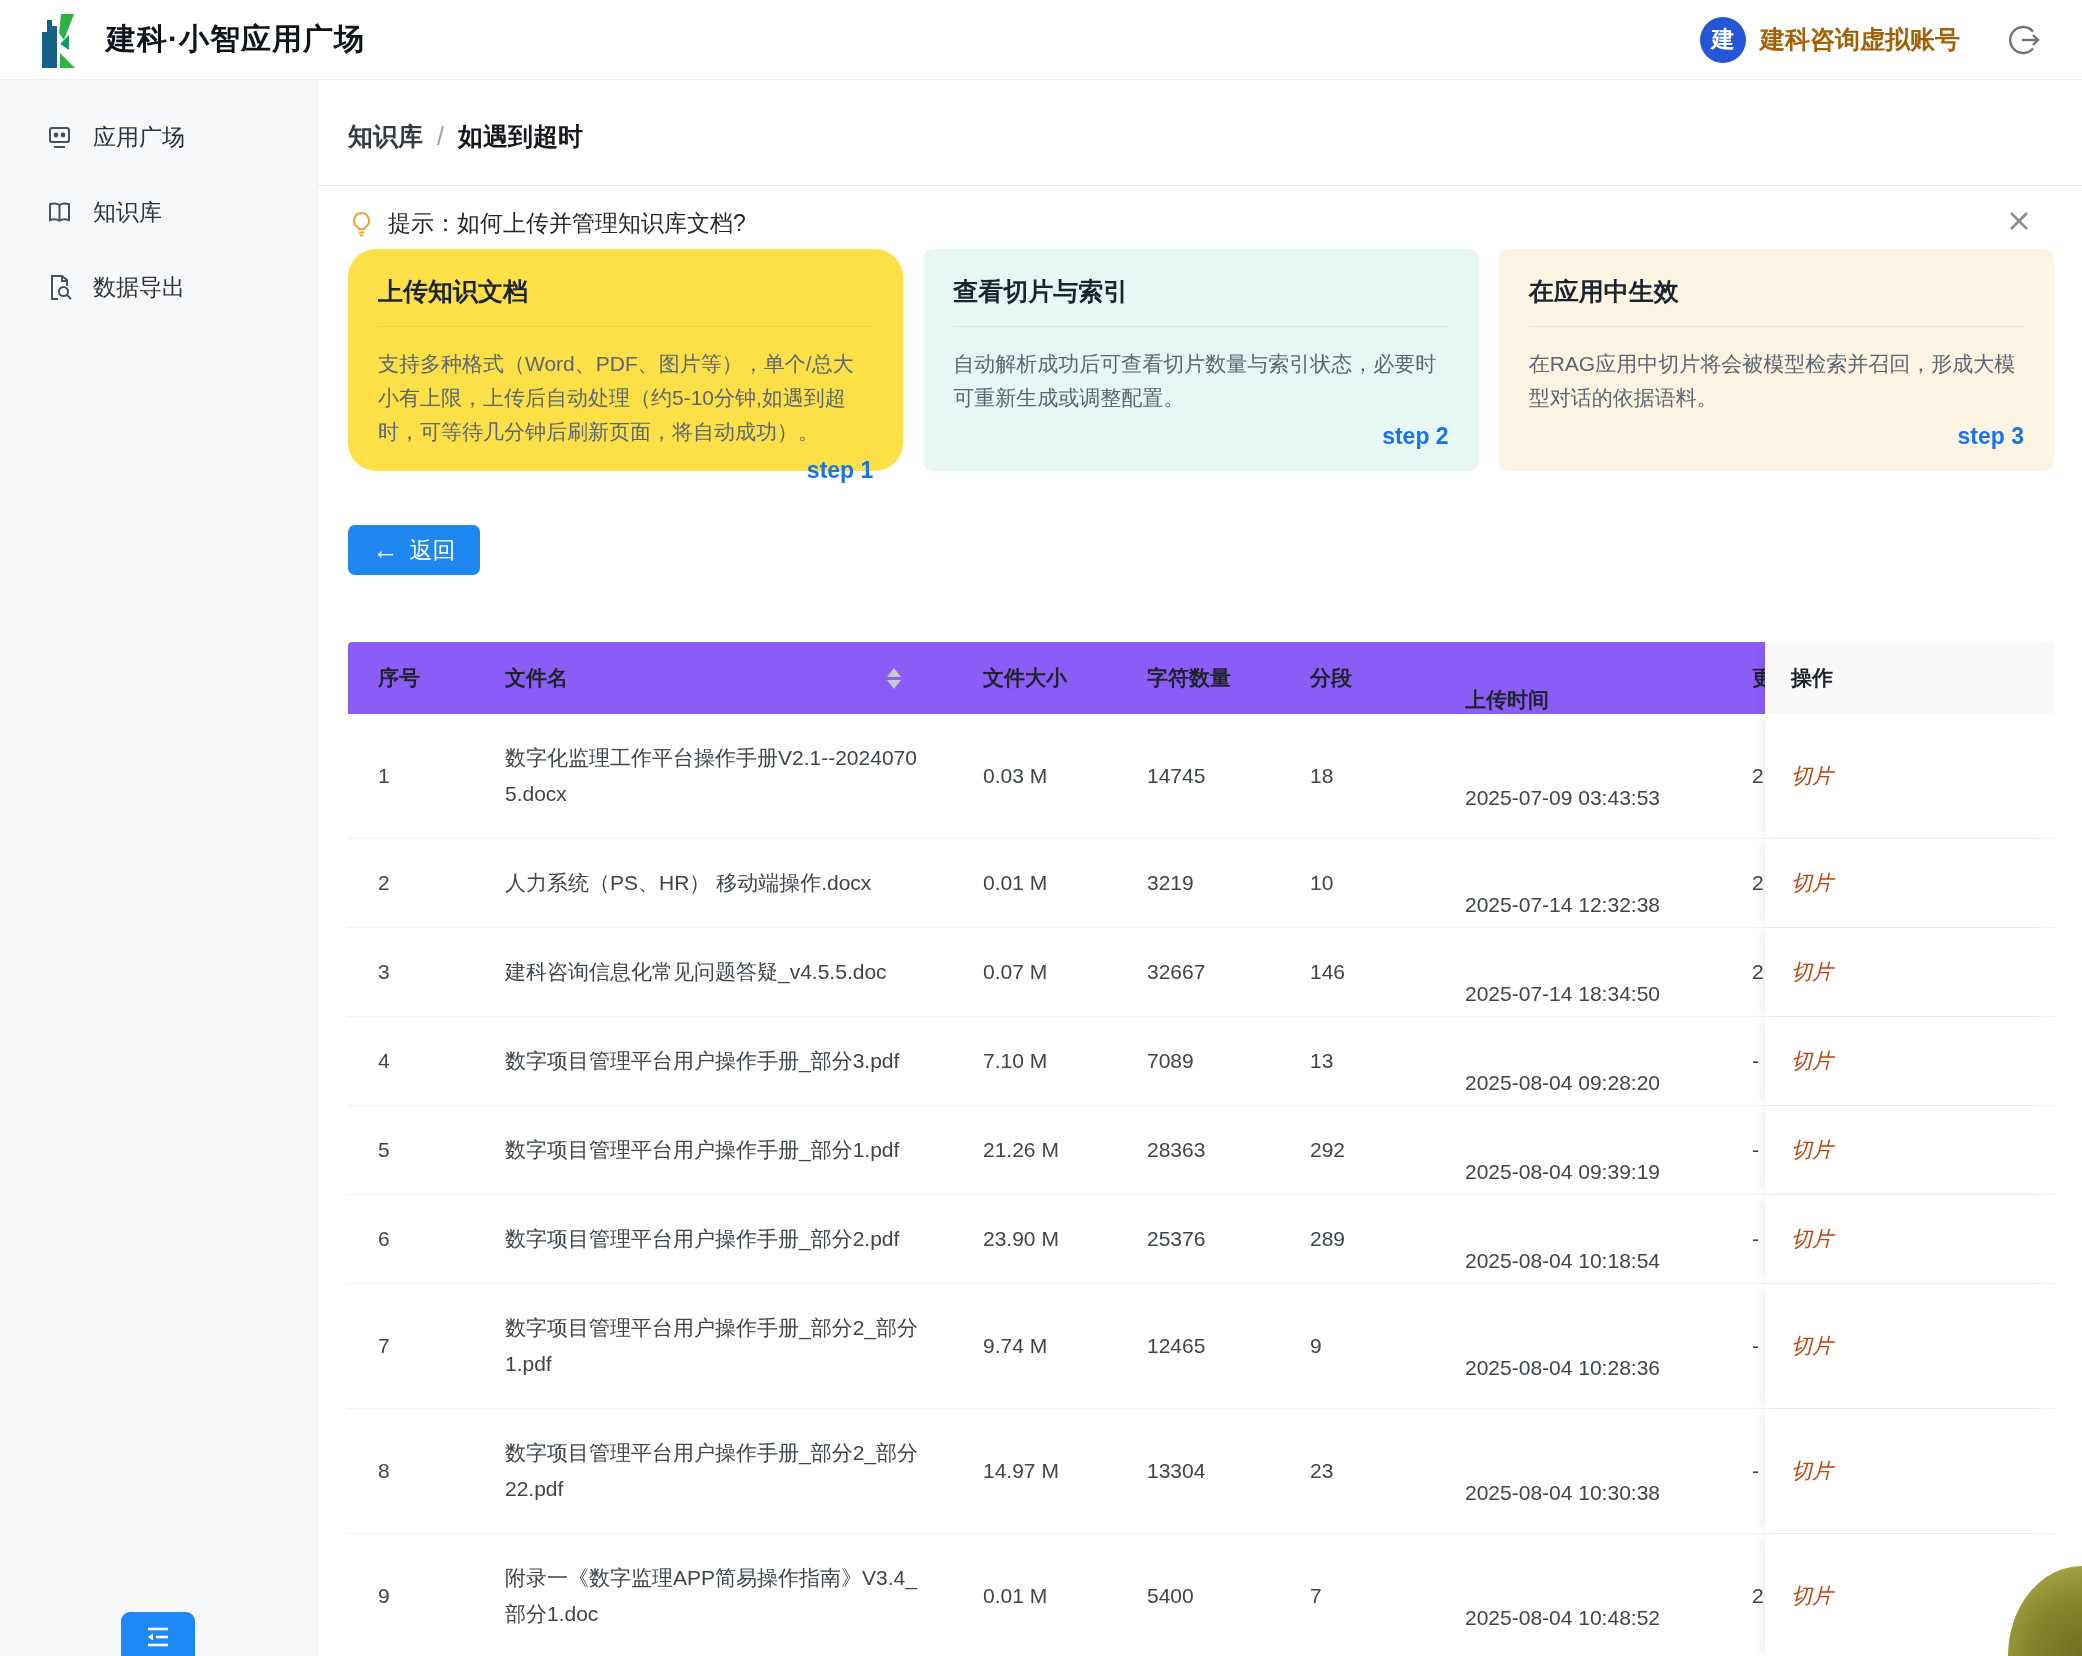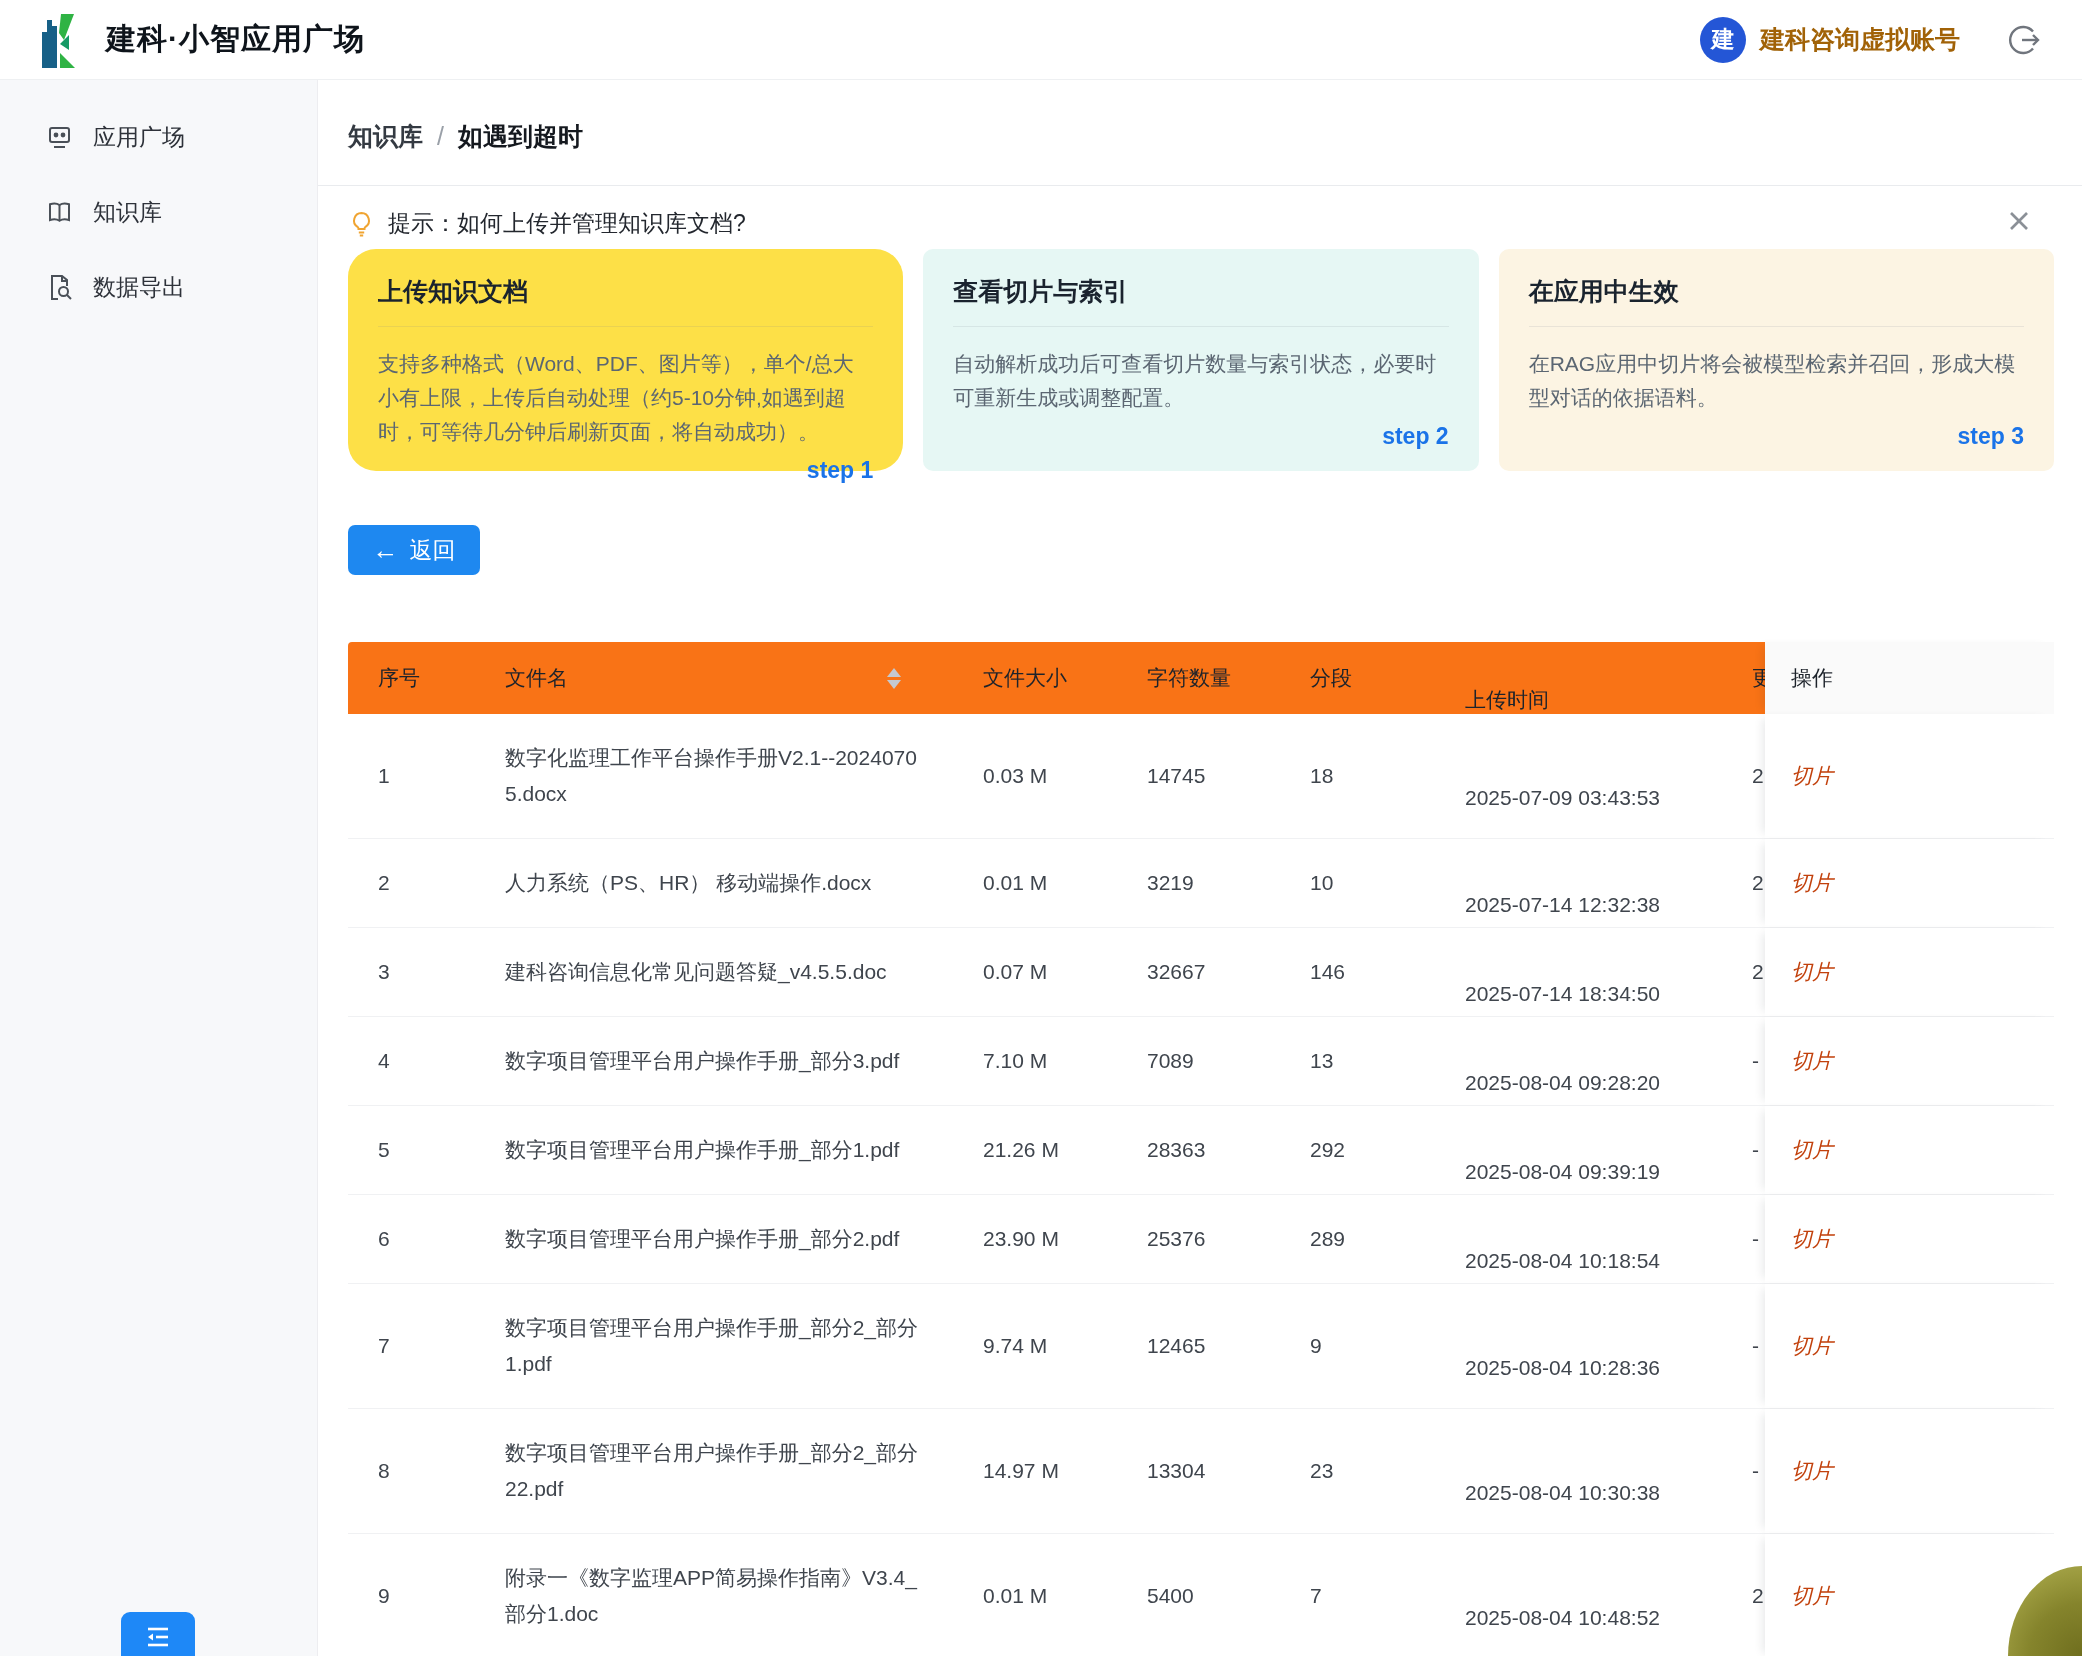--- a/index.html
+++ b/index.html
@@ -64,21 +64,21 @@
   
   .back-btn{
     margin:54px 0 0 30px; width:132px; height:50px; background:#1e88f0; border:none;
     border-radius:7px; color:#fff; font-size:23px; display:flex; align-items:center;
     justify-content:center; gap:11px; cursor:pointer; font-family:inherit;
   }
   .back-arrow{ font-size:26px; line-height:1; }
   
   .table-wrap{ margin:67px 28px 0 30px; }
   .t-row,.t-head{ display:flex; align-items:center; }
-  .t-head{ height:72px; background:#f97316; border-radius:4px 4px 0 0; font-weight:400; color:#1d232b; font-size:21px; }
+  .t-head{ height:72px; background:#8b5cf6; border-radius:4px 4px 0 0; font-weight:700; color:#1d232b; font-size:21px; }
   .t-row{ border-bottom:1px solid #f0f1f3; font-size:21px; color:#3f454d; background:#fff; }
   .cell{ padding-left:30px; flex:0 0 auto; }
   .c-idx{ width:127px; }
   .c-name{ width:478px; padding-right:30px; line-height:36px; word-break:break-all; padding-top:26px; padding-bottom:26px; }
   .t-head .c-name{ padding-top:0; padding-bottom:0; display:flex; align-items:center; }
   .c-size{ width:164px; }
   .c-chars{ width:163px; }
   .c-seg{ width:155px; }
   .c-time{ width:287px;margin-top:44px; }
   .c-clip{ width:43px; overflow:hidden; white-space:nowrap; flex:0 0 43px; }

